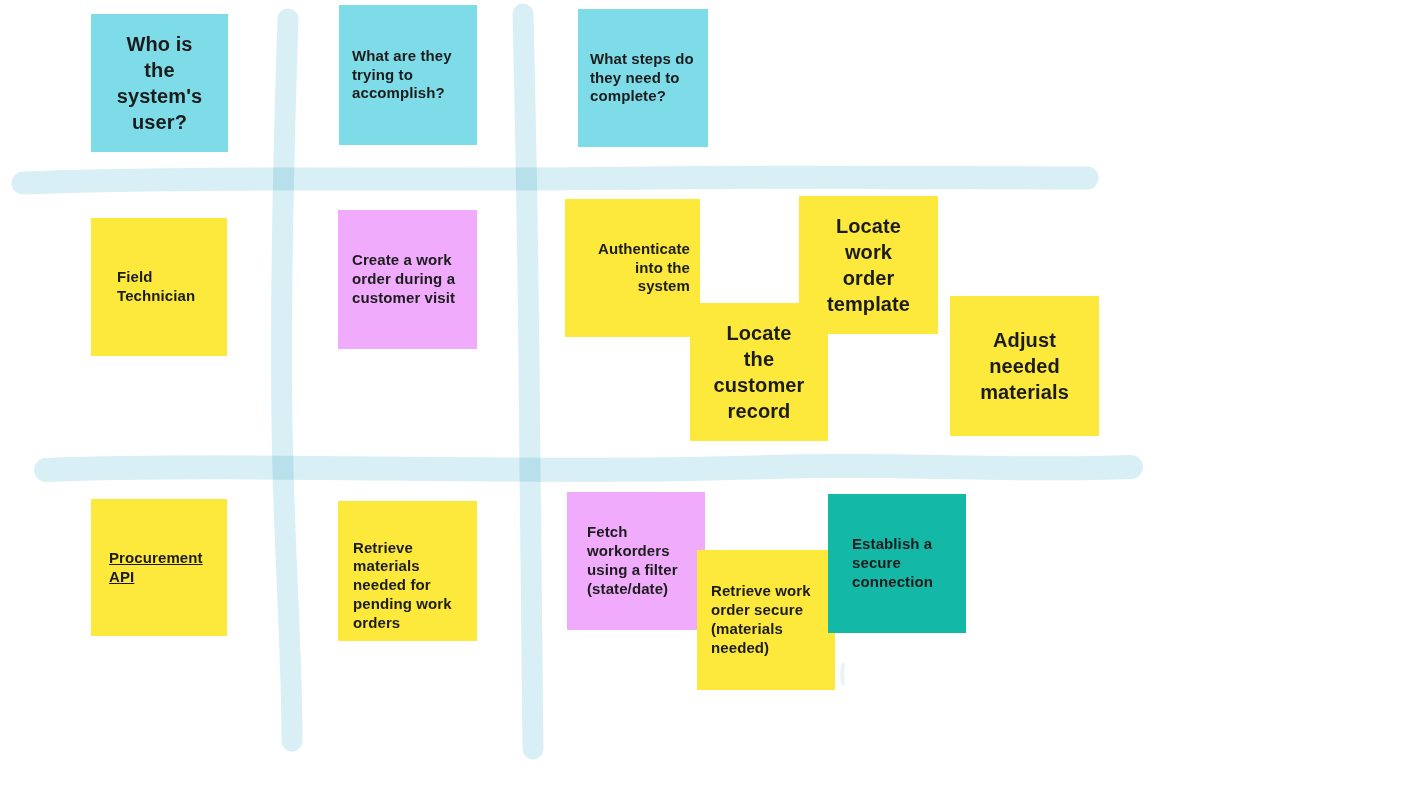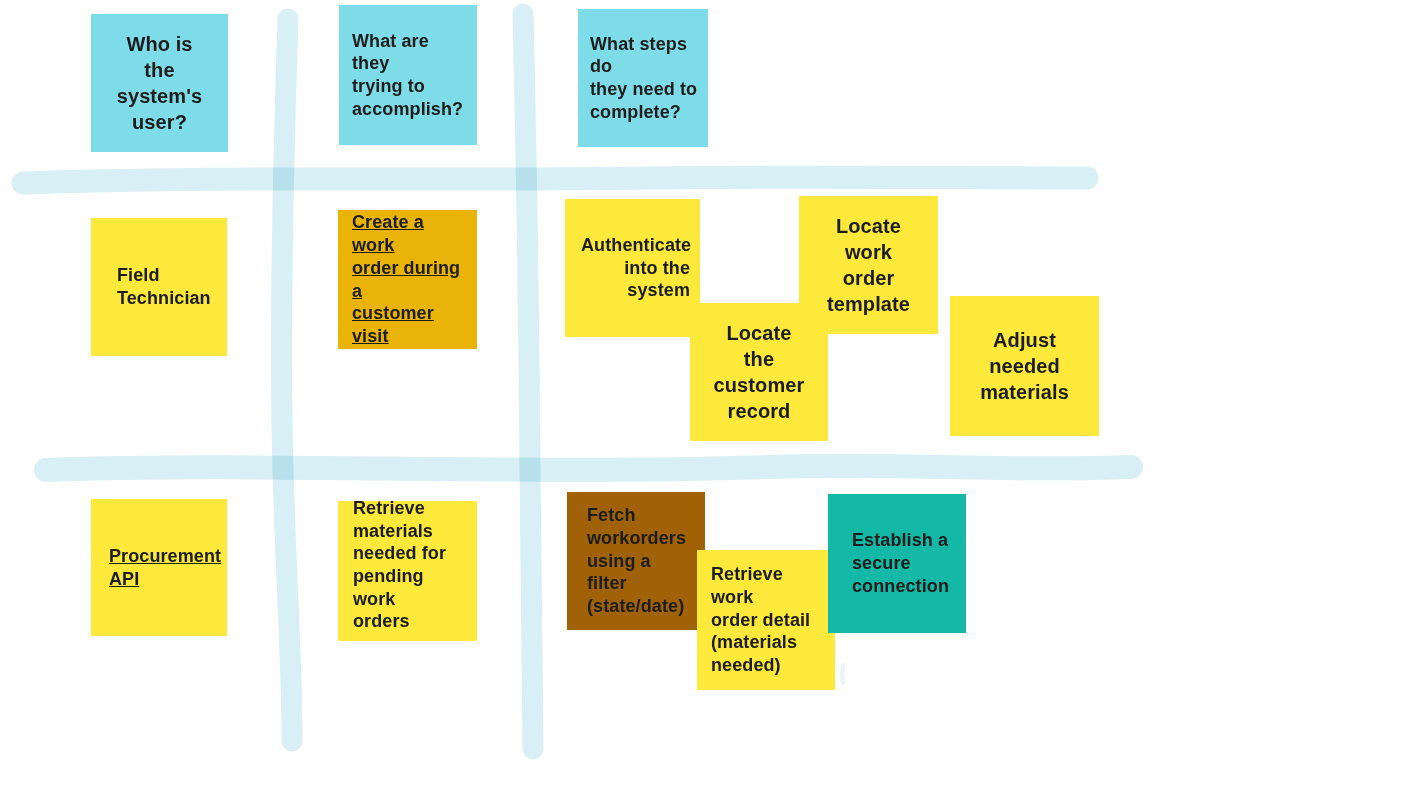--- a/index.html
+++ b/index.html
@@ -23,21 +23,21 @@
     flex-direction: column;
     justify-content: center;
     box-sizing: border-box;
     padding: 8px 10px 8px 14px;
     color: #1c1c1c;
     font-weight: 700;
   }
   .note.align-center { text-align: center; padding: 13px 6px; }
   .note.align-left   { text-align: left; }
   .note.size-large .note-text { font-size: 20px; line-height: 1.3; }
-  .note.size-small .note-text { font-size: 18px; line-height: 1.26; }
+  .note.size-small .note-text { font-size: 15px; line-height: 1.26; }
   .note-text { white-space: pre-line; letter-spacing: 0.1px; }
 </style>
 </head>
 <body>
 
 <div class="canvas">
   <svg class="strokes-svg" xmlns="http://www.w3.org/2000/svg" width="1422" height="800" viewBox="0 0 1422 800">
       <path d="M 23 183 C 200 176, 430 181, 650 178 C 820 176, 960 178, 1087 178" stroke="#d8eff5" stroke-width="23" fill="none" stroke-linecap="round" stroke-linejoin="round" style="mix-blend-mode: multiply;"></path>
       <path d="M 46 470 C 260 462, 520 475, 770 467 C 910 463, 1010 472, 1131 467" stroke="#d8eff5" stroke-width="24" fill="none" stroke-linecap="round" stroke-linejoin="round" style="mix-blend-mode: multiply;"></path>
       <path d="M 288 19 C 283 170, 279 330, 283 470 C 286 580, 292 660, 292 741" stroke="#d8eff5" stroke-width="21" fill="none" stroke-linecap="round" stroke-linejoin="round" style="mix-blend-mode: multiply;"></path>
@@ -58,21 +58,21 @@
       </div>
       <div class="note align-left size-small" style="left: 578px; top: 9px; width: 130px; height: 138px; background: rgb(126, 220, 233); padding-left: 12px;">
         <div class="note-text">What steps do
 they need to
 complete?</div>
       </div>
       <div class="note align-left size-small" style="left: 91px; top: 218px; width: 136px; height: 138px; background: rgb(252, 233, 59); padding-left: 26px;">
         <div class="note-text">Field
 Technician</div>
       </div>
-      <div class="note align-left size-small" style="left: 338px; top: 210px; width: 139px; height: 139px; background: #eab308; padding-left: 14px; text-decoration: underline;">
+      <div class="note align-left size-small" style="left: 338px; top: 210px; width: 139px; height: 139px; background: #f0abfc; padding-left: 14px;">
         <div class="note-text">Create a work
 order during a
 customer visit</div>
       </div>
       <div class="note align-left size-small" style="left: 565px; top: 199px; width: 135px; height: 138px; background: rgb(252, 233, 59); padding-left: 16px; text-align: right;">
         <div class="note-text">Authenticate
 into the
 system</div>
       </div>
       <div class="note align-center size-large" style="left: 799px; top: 196px; width: 139px; height: 138px; background: rgb(252, 233, 59);">
@@ -96,29 +96,29 @@
         <div class="note-text">Procurement
 API</div>
       </div>
       <div class="note align-left size-small" style="left: 338px; top: 501px; width: 139px; height: 140px; background: rgb(252, 233, 59); padding-left: 15px; justify-content: flex-end;">
         <div class="note-text">Retrieve
 materials
 needed for
 pending work
 orders</div>
       </div>
-      <div class="note align-left size-small" style="left: 567px; top: 492px; width: 138px; height: 138px; background: #a16207; padding-left: 20px;">
+      <div class="note align-left size-small" style="left: 567px; top: 492px; width: 138px; height: 138px; background: #f0abfc; padding-left: 20px;">
         <div class="note-text">Fetch
 workorders
 using a filter
 (state/date)</div>
       </div>
       <div class="note align-left size-small" style="left: 697px; top: 550px; width: 138px; height: 140px; background: rgb(252, 233, 59); padding-left: 14px;">
         <div class="note-text">Retrieve work
-order detail
+order secure
 (materials
 needed)</div>
       </div>
       <div class="note align-left size-small" style="left: 828px; top: 494px; width: 138px; height: 139px; background: #14b8a6; padding-left: 24px;">
         <div class="note-text">Establish a
 secure
 connection</div>
       </div>
     </div>
 </div>

